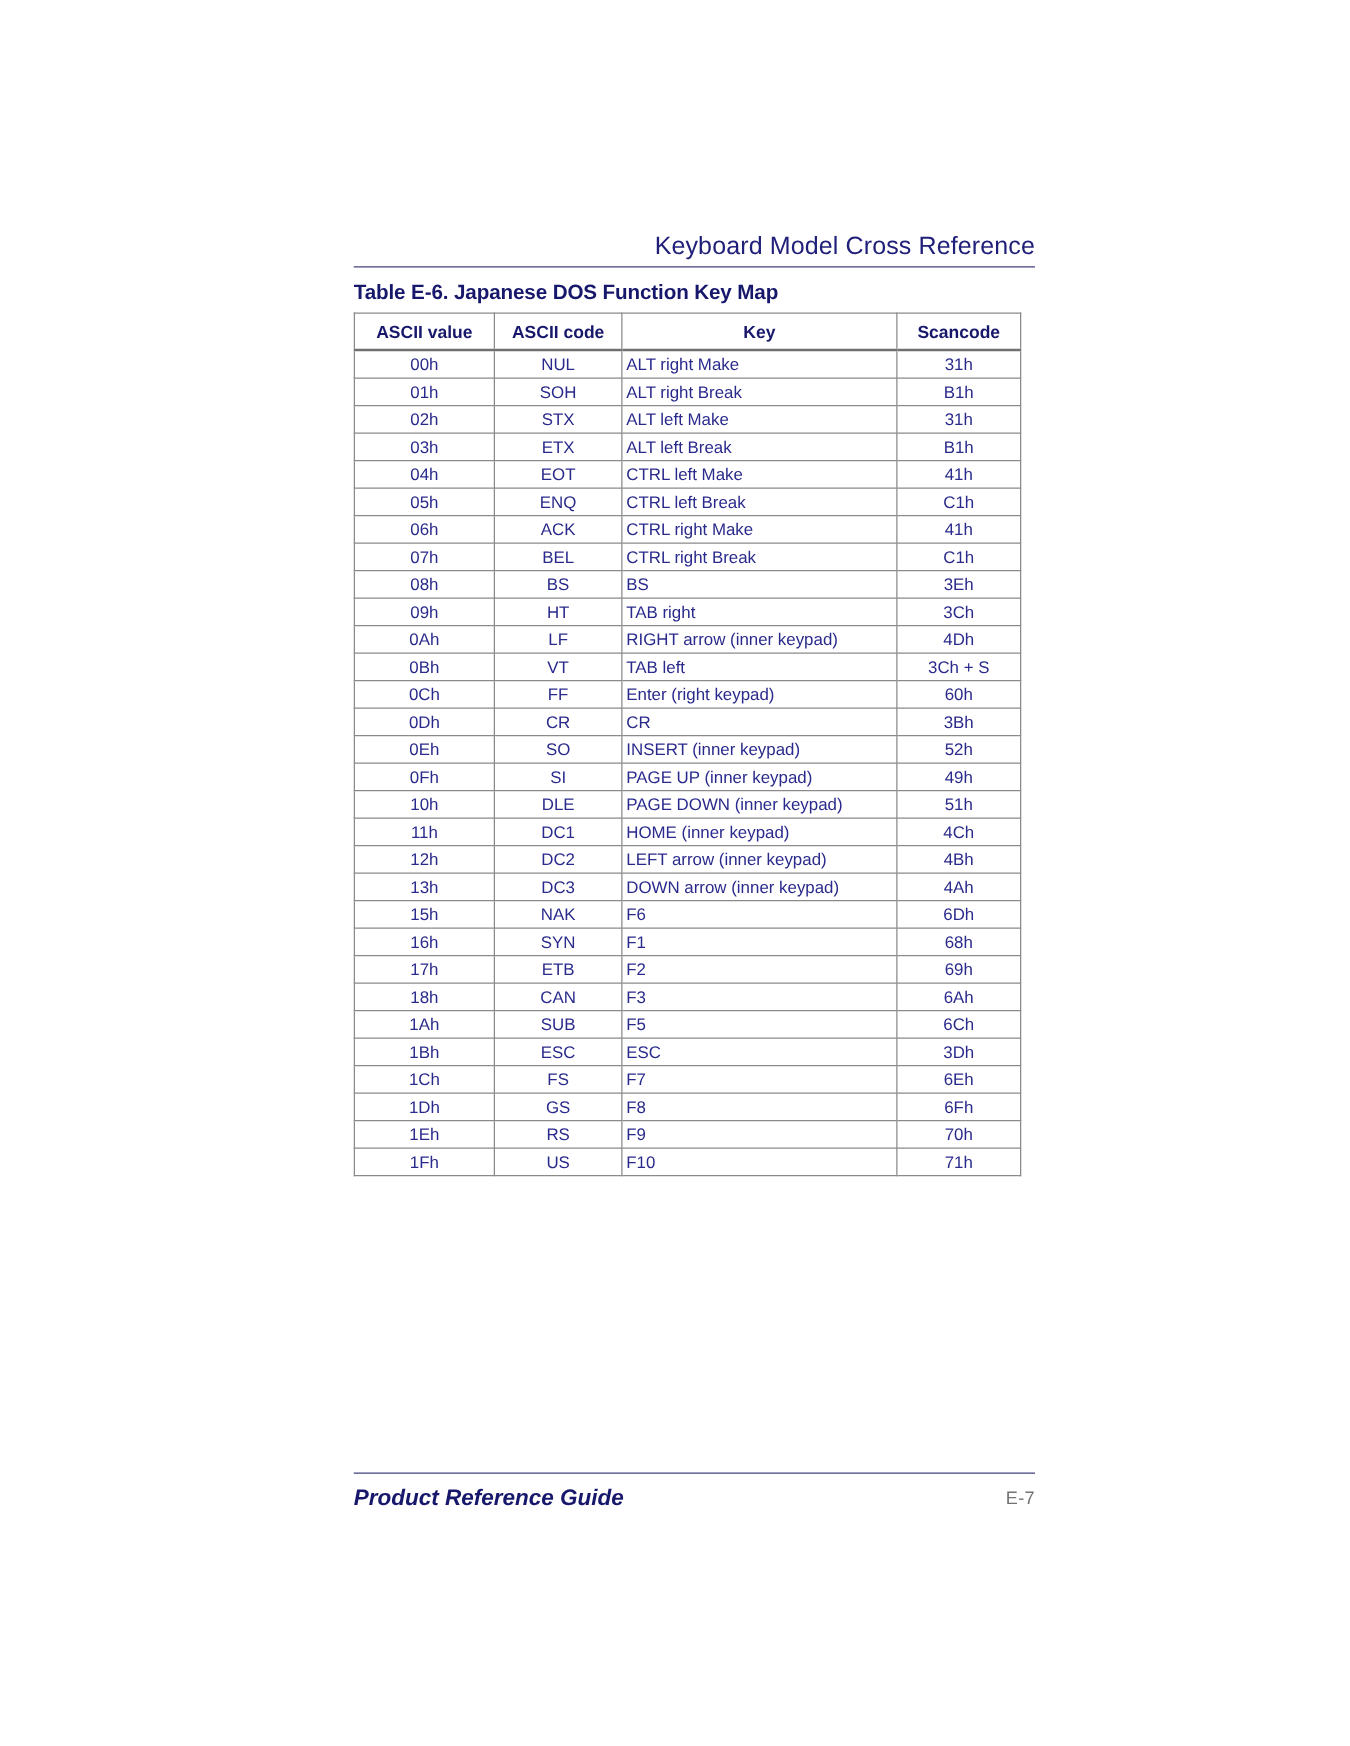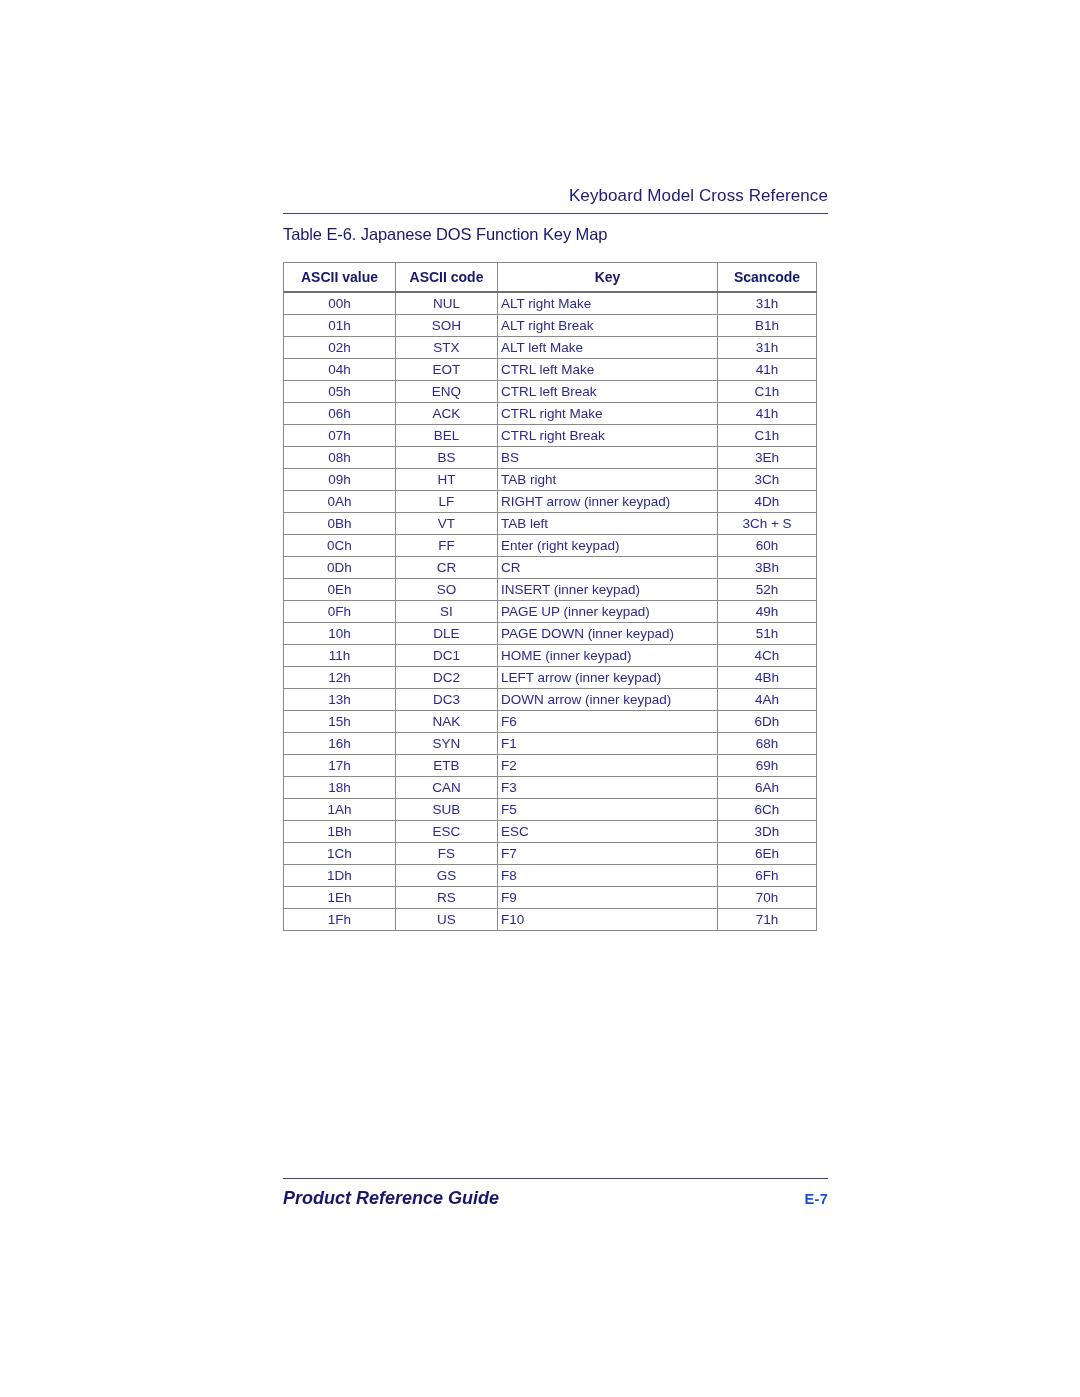--- a/index.html
+++ b/index.html
@@ -23,51 +23,51 @@
     overflow: hidden;
   }
 
   
   .running-head {
     position: absolute;
     left: 283px;
     top: 186px;
     width: 545px;
     text-align: right;
-    font-size: 17px;
+    font-size: 20px;
     color: #20207a;
     letter-spacing: 0.1px;
     white-space: nowrap;
   }
   .head-rule {
     position: absolute;
     left: 283px;
     top: 213px;
     width: 545px;
     height: 1px;
     background: #42427f;
   }
 
   
   .table-caption {
     position: absolute;
     left: 283px;
     top: 225px;
     font-size: 16.5px;
-    font-weight: normal;
+    font-weight: bold;
     color: #17176b;
     letter-spacing: -0.1px;
     white-space: nowrap;
   }
 
   
   .keymap-table {
     position: absolute;
     left: 283px;
-    top: 262px;
+    top: 250px;
     width: 533px;
     border-collapse: collapse;
     table-layout: fixed;
     font-size: 13.5px;
     color: #2a2a8c;
   }
   .keymap-table th,
   .keymap-table td {
     border: 1px solid #8a8a8a;
     padding: 0;
@@ -117,22 +117,22 @@
     color: #17176b;
     white-space: nowrap;
   }
   .footer-page {
     position: absolute;
     left: 283px;
     top: 1191px;
     width: 545px;
     text-align: right;
     font-size: 14.5px;
-    font-weight: bold;
-    color: #1d4ed8;
+    font-weight: normal;
+    color: #737373;
     letter-spacing: 0.3px;
     white-space: nowrap;
   }
 </style>
 </head>
 <body>
 
 <div class="page">
 
   <div class="running-head">Keyboard Model Cross Reference</div>
@@ -169,20 +169,26 @@
           <td class="key-cell">ALT right Break</td>
           <td>B1h</td>
         </tr>
         <tr>
           <td>02h</td>
           <td>STX</td>
           <td class="key-cell">ALT left Make</td>
           <td>31h</td>
         </tr>
         <tr>
+          <td>03h</td>
+          <td>ETX</td>
+          <td class="key-cell">ALT left Break</td>
+          <td>B1h</td>
+        </tr>
+        <tr>
           <td>04h</td>
           <td>EOT</td>
           <td class="key-cell">CTRL left Make</td>
           <td>41h</td>
         </tr>
         <tr>
           <td>05h</td>
           <td>ENQ</td>
           <td class="key-cell">CTRL left Break</td>
           <td>C1h</td>

